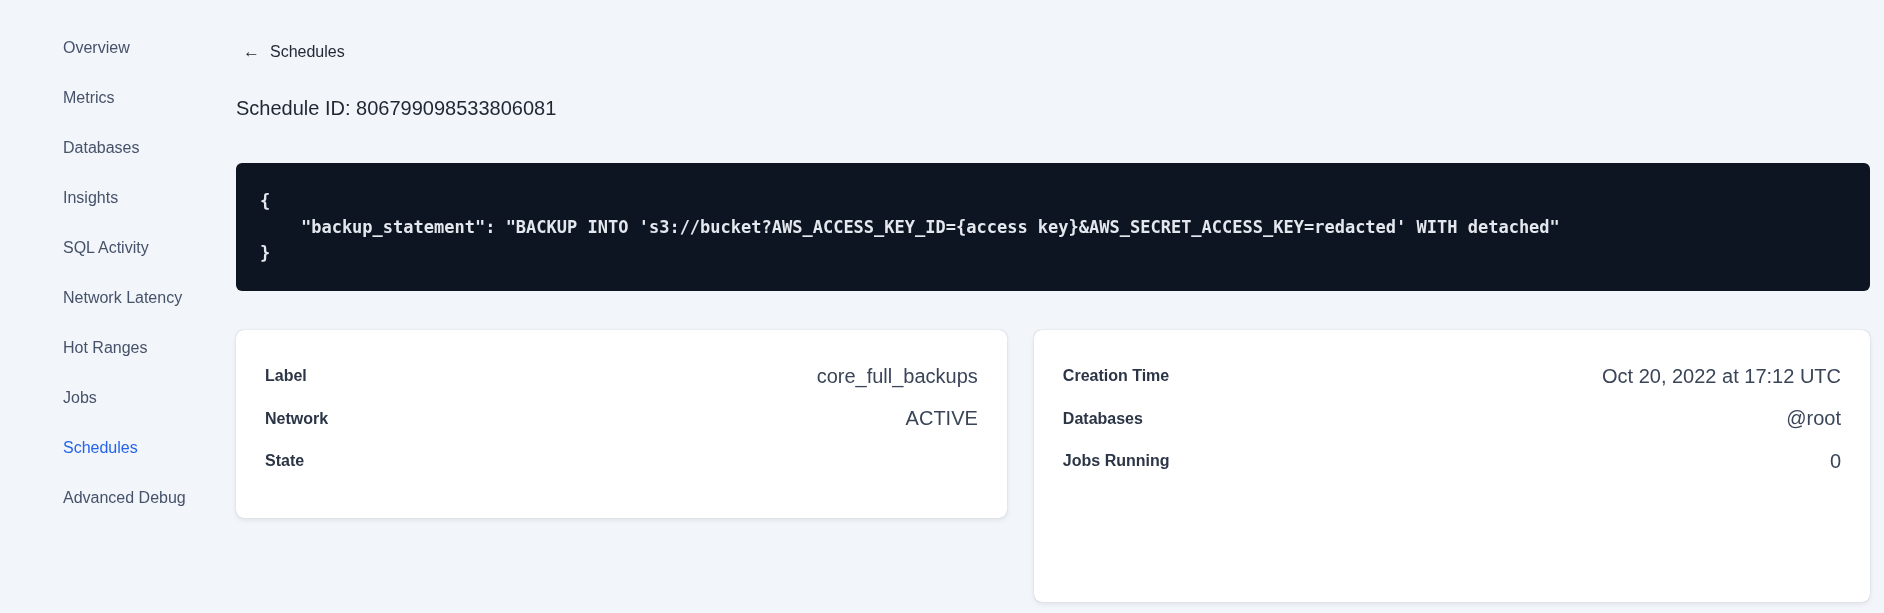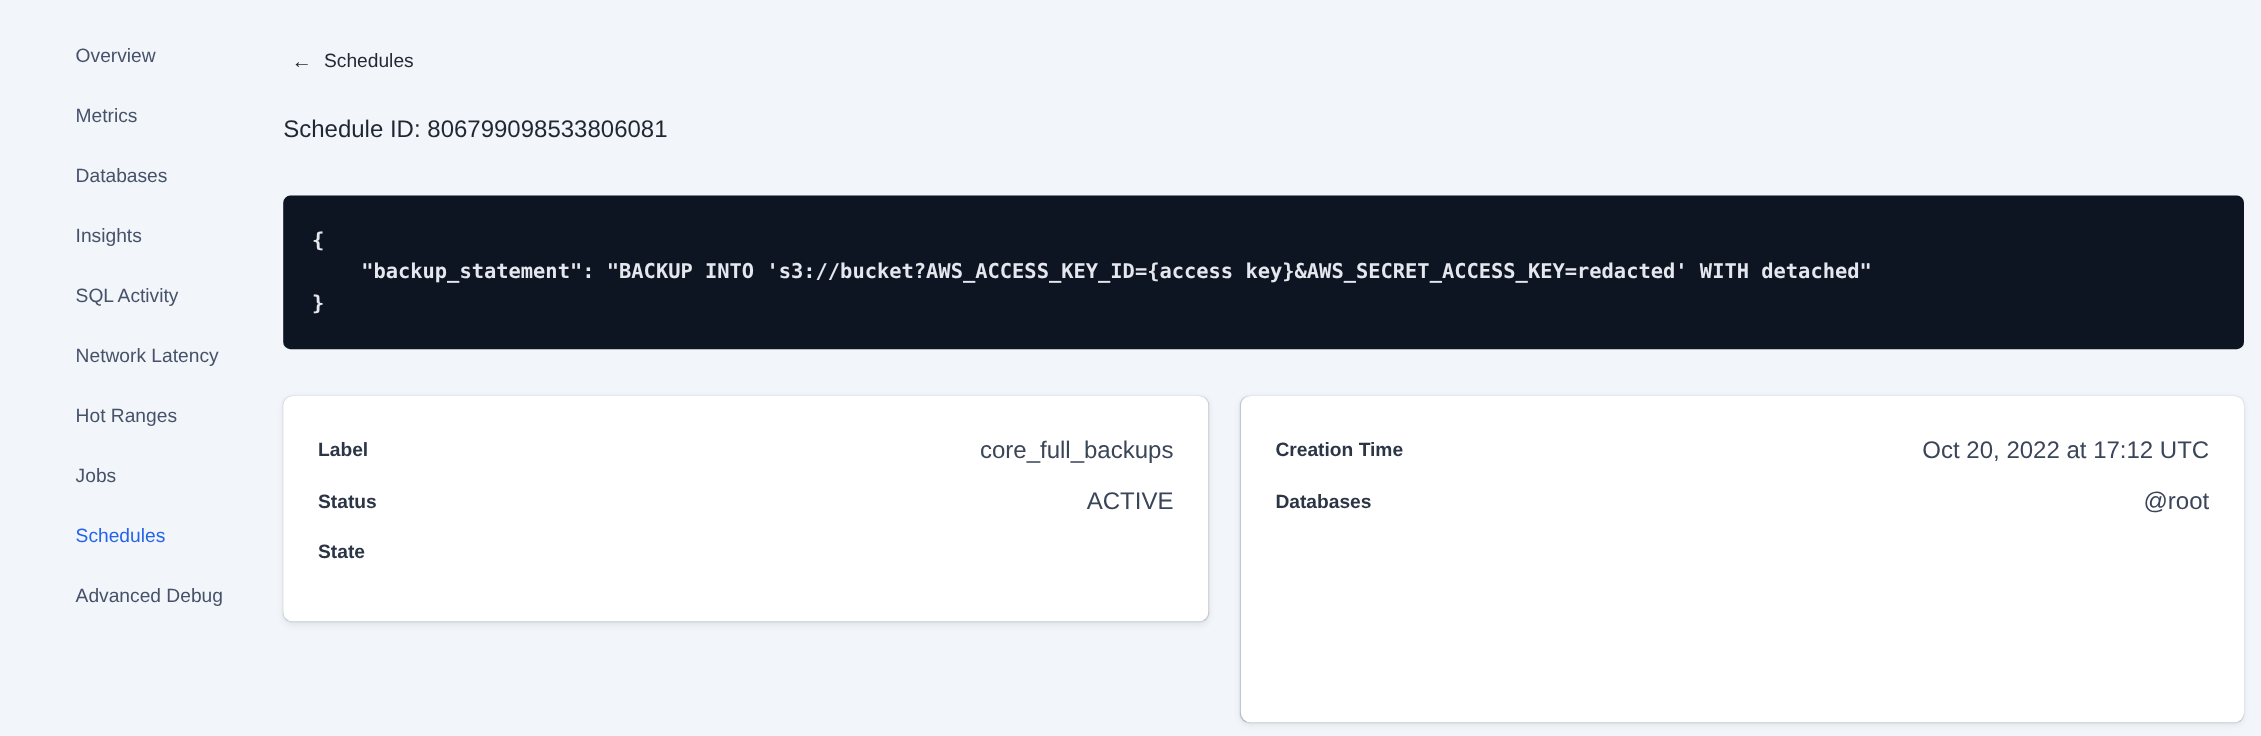--- a/index.html
+++ b/index.html
@@ -116,34 +116,38 @@
   </div>
 
   <div class="cards">
 
     <section class="card card-schedule">
       <div class="kv-row">
         <span class="kv-label">Label</span>
         <span class="kv-value">core_full_backups</span>
       </div>
       <div class="kv-row">
-        <span class="kv-label">Status</span>
+        <span class="kv-label">Network</span>
         <span class="kv-value">ACTIVE</span>
       </div>
       <div class="kv-row">
         <span class="kv-label">State</span>
         <span class="kv-value"></span>
       </div>
     </section>
 
     <section class="card card-details">
       <div class="kv-row">
         <span class="kv-label">Creation Time</span>
         <span class="kv-value">Oct 20, 2022 at 17:12 UTC</span>
       </div>
       <div class="kv-row">
         <span class="kv-label">Databases</span>
         <span class="kv-value">@root</span>
       </div>
+      <div class="kv-row">
+        <span class="kv-label">Jobs Running</span>
+        <span class="kv-value">0</span>
+      </div>
     </section>
 
   </div>
 </main>
 
 </body></html>

